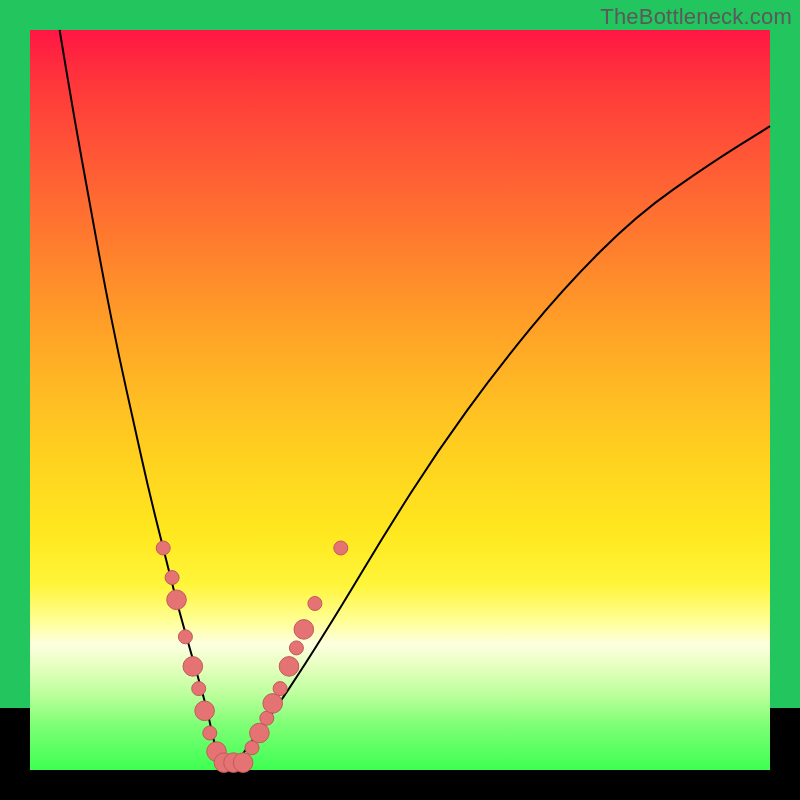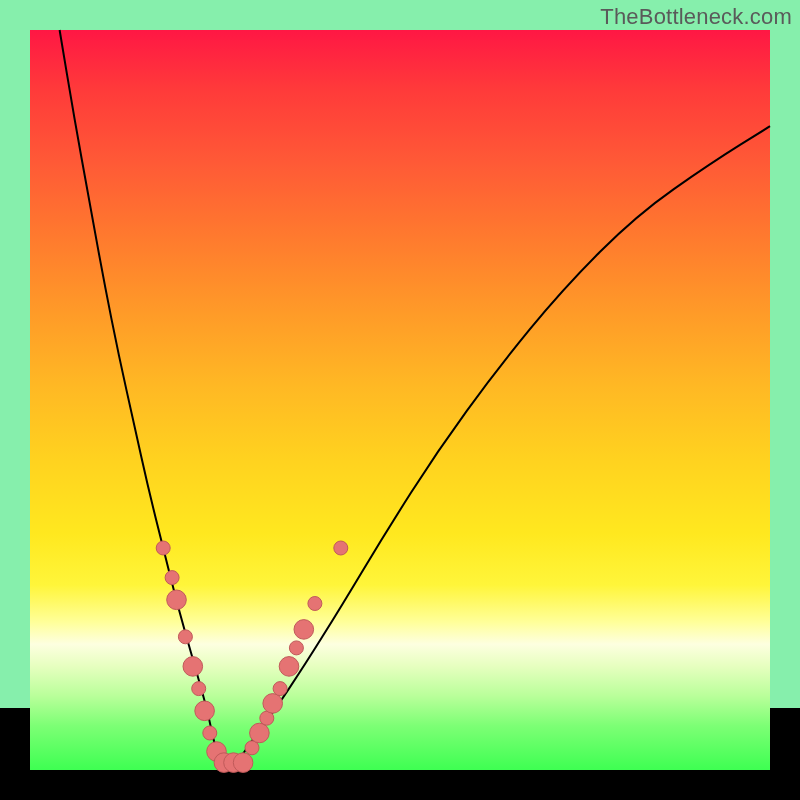--- a/index.html
+++ b/index.html
@@ -8,21 +8,21 @@
     width: 800px;
     height: 800px;
     background: #000;
     overflow: hidden;
     font-family: Arial, Helvetica, sans-serif;
   }
   .frame {
     position: relative;
     width: 800px;
     height: 708px;
-    background: #86efac;
+    background: #22c55e;
   }
   .plot-area {
     position: absolute;
     left: 30px;
     top: 30px;
     width: 740px;
     height: 740px;
     background: linear-gradient(to bottom,
       #ff1744 0%,
       #ff3a3a 8%,

